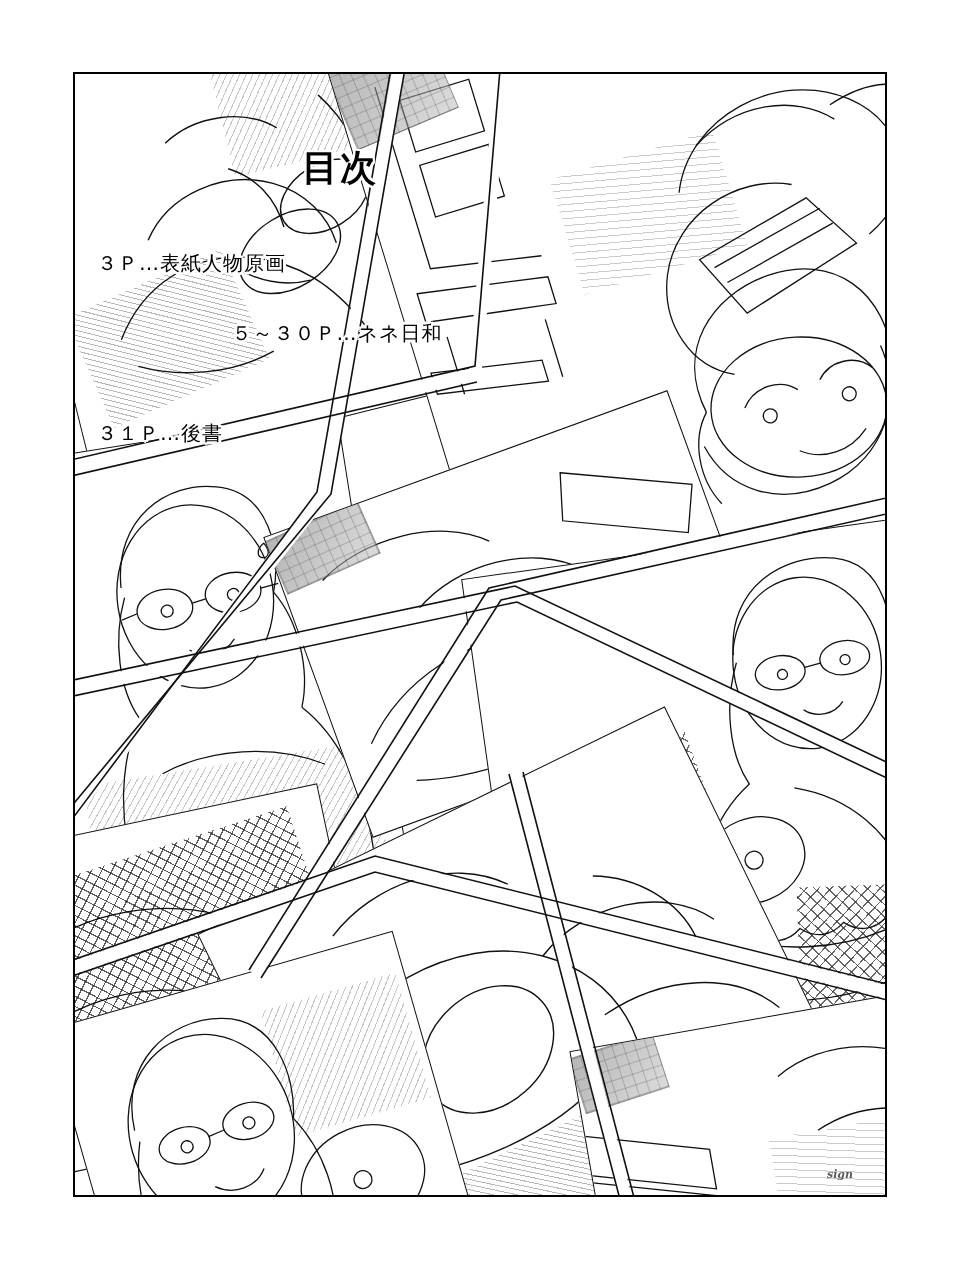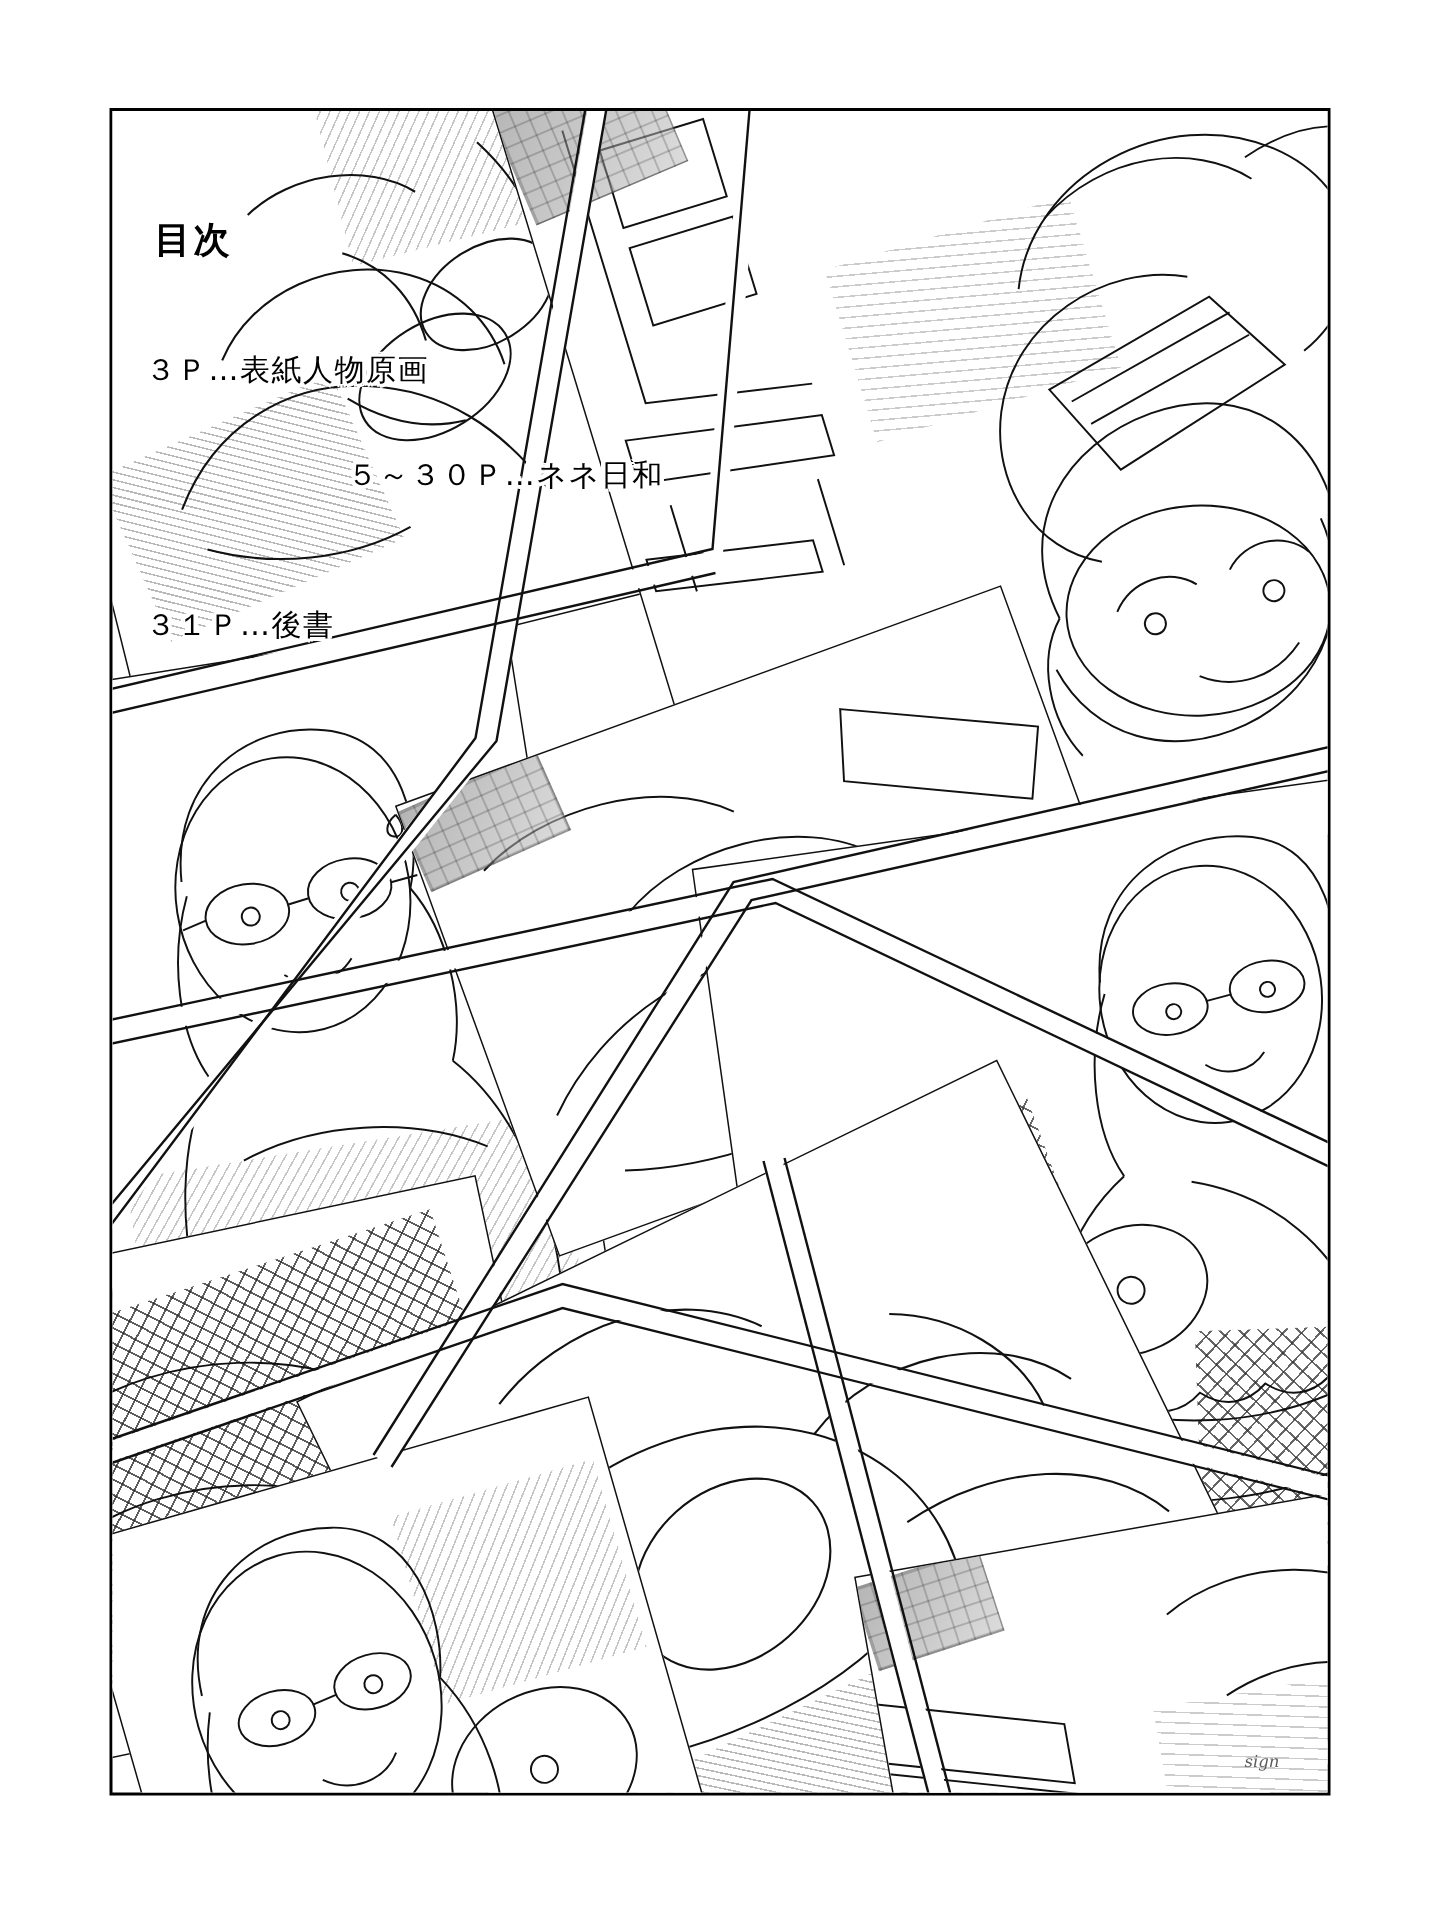--- a/index.html
+++ b/index.html
@@ -35,20 +35,21 @@
     background: #ffffff;
   }
 
   
   .art-layer {
     position: absolute;
     left: 0; top: 0;
     width: 100%;
     height: 100%;
     overflow: hidden;
+    font-weight: bold;
   }
 
   .panel {
     position: absolute;
     border: 1.6px solid #111;
     box-sizing: border-box;
     background: #ffffff;
     overflow: hidden;
   }
 
@@ -88,29 +89,30 @@
 
   
   .toc {
     position: absolute;
     left: 22px;
     top: 70px;
     width: 480px;
   }
   .toc-title {
     font-family: "DejaVu Sans", sans-serif;
-    font-size: 24px;
+    font-size: 36px;
     font-weight: 700;
     color: #000;
     letter-spacing: 2px;
     margin: 0 0 58px 6px;
     text-shadow:
        1px 0 0 #fff, -1px 0 0 #fff, 0 1px 0 #fff, 0 -1px 0 #fff,
        2px 0 0 #fff, -2px 0 0 #fff, 0 2px 0 #fff, 0 -2px 0 #fff,
        2px 2px 0 #fff, -2px 2px 0 #fff, 2px -2px 0 #fff, -2px -2px 0 #fff;
+    text-align: center;
   }
   .toc-list {
     list-style: none;
     margin: 0;
     padding: 0;
   }
   .toc-item {
     font-family: "DejaVu Sans", sans-serif;
     font-size: 20px;
     color: #000;

